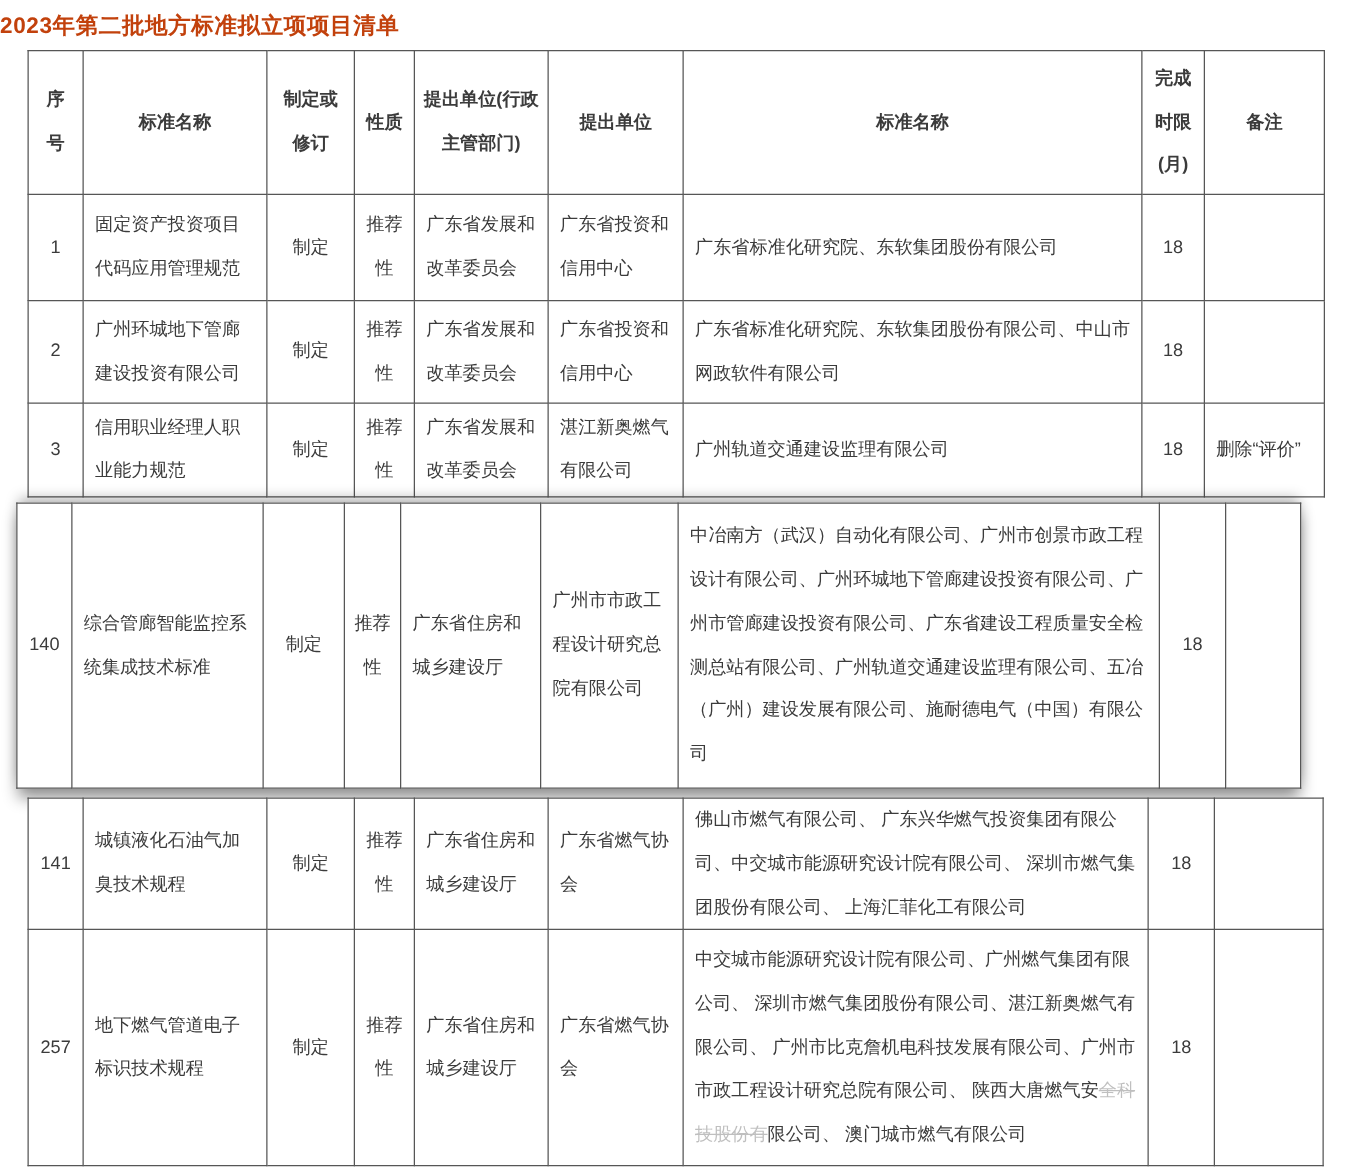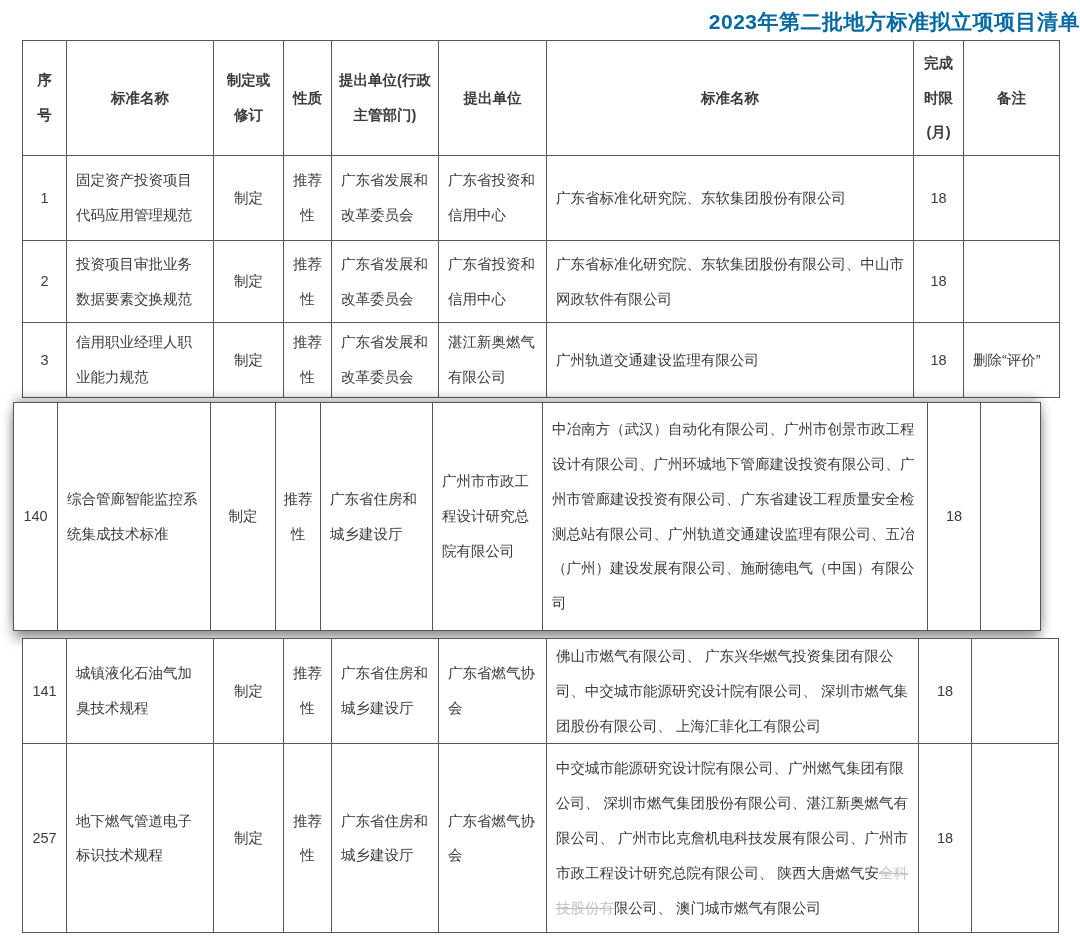--- a/index.html
+++ b/index.html
@@ -4,21 +4,21 @@
 <style>
   html,body{margin:0;padding:0;}
   body{
     width:1080px;height:937px;position:relative;overflow:hidden;
     background:#ffffff;
     font-family:"Liberation Sans","DejaVu Sans",sans-serif;
     color:#3b3b3b;
   }
   .page-title{
     position:absolute;top:8px;left:0;width:100%;
-    text-align:right;font-size:21px;font-weight:700;color:#0369a1;
+    text-align:left;font-size:18px;font-weight:700;color:#c2410c;
     letter-spacing:0.5px;
   }
   table{border-collapse:collapse;table-layout:fixed;background:#fff;}
   th,td{
     border:1px solid #565656;
     font-size:14.5px;line-height:2.4;
     vertical-align:middle;text-align:center;
     padding:0 4px;font-weight:600;
     overflow:hidden;
   }
@@ -83,21 +83,21 @@
     <td>推荐性</td>
     <td class="left">广东省发展和改革委员会</td>
     <td class="left">广东省投资和信用中心</td>
     <td class="left"><span>广东省标准化研究院、东软集团股份有限公司</span><span class="damaged"></span><span></span></td>
     <td>18</td>
     <td class="left"></td>
   </tr>
 
   <tr>
     <td>2</td>
-    <td class="left">投资项目审批业务数据要素交换规范</td>
+    <td class="left">广州环城地下管廊建设投资有限公司</td>
     <td>制定</td>
     <td>推荐性</td>
     <td class="left">广东省发展和改革委员会</td>
     <td class="left">广东省投资和信用中心</td>
     <td class="left"><span>广东省标准化研究院、东软集团股份有限公司、中山市网政软件有限公司</span><span class="damaged"></span><span></span></td>
     <td>18</td>
     <td class="left"></td>
   </tr>
 
   <tr>

